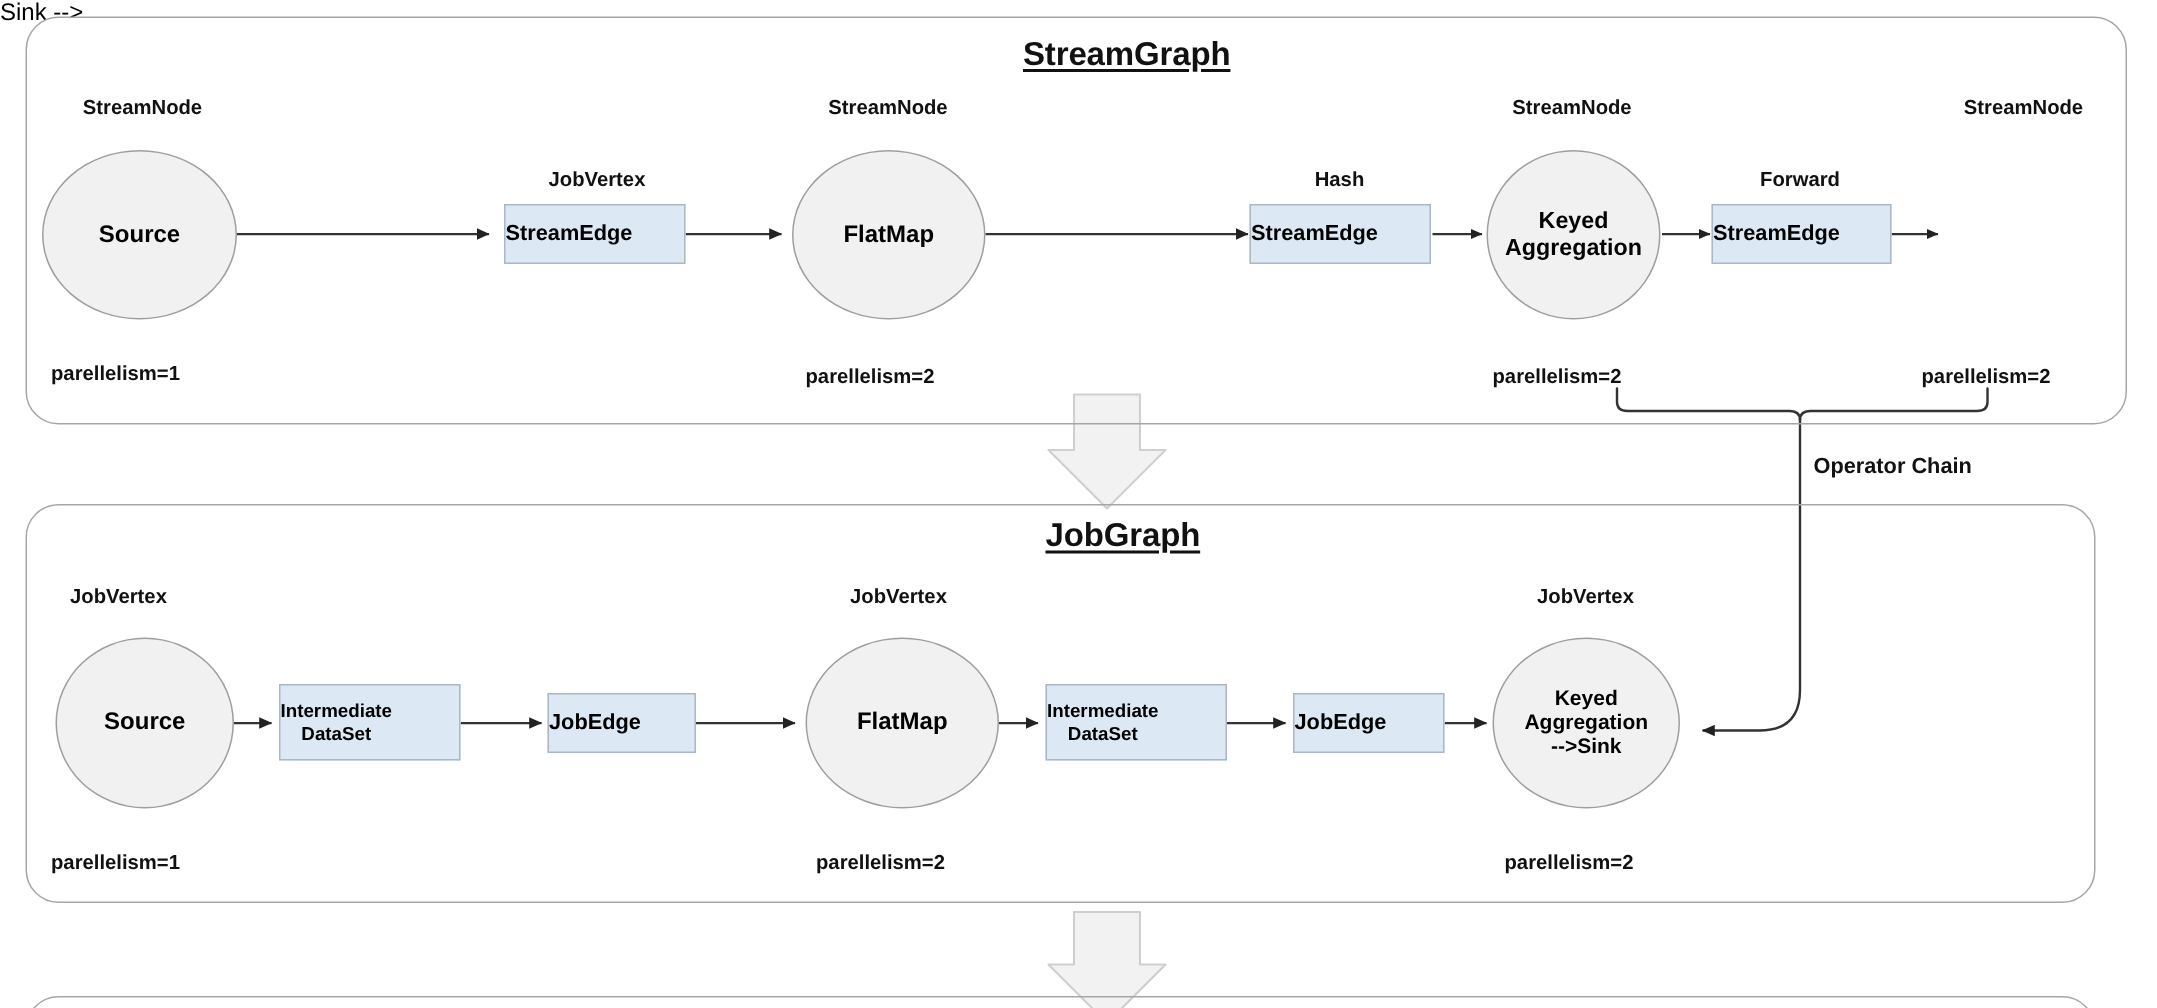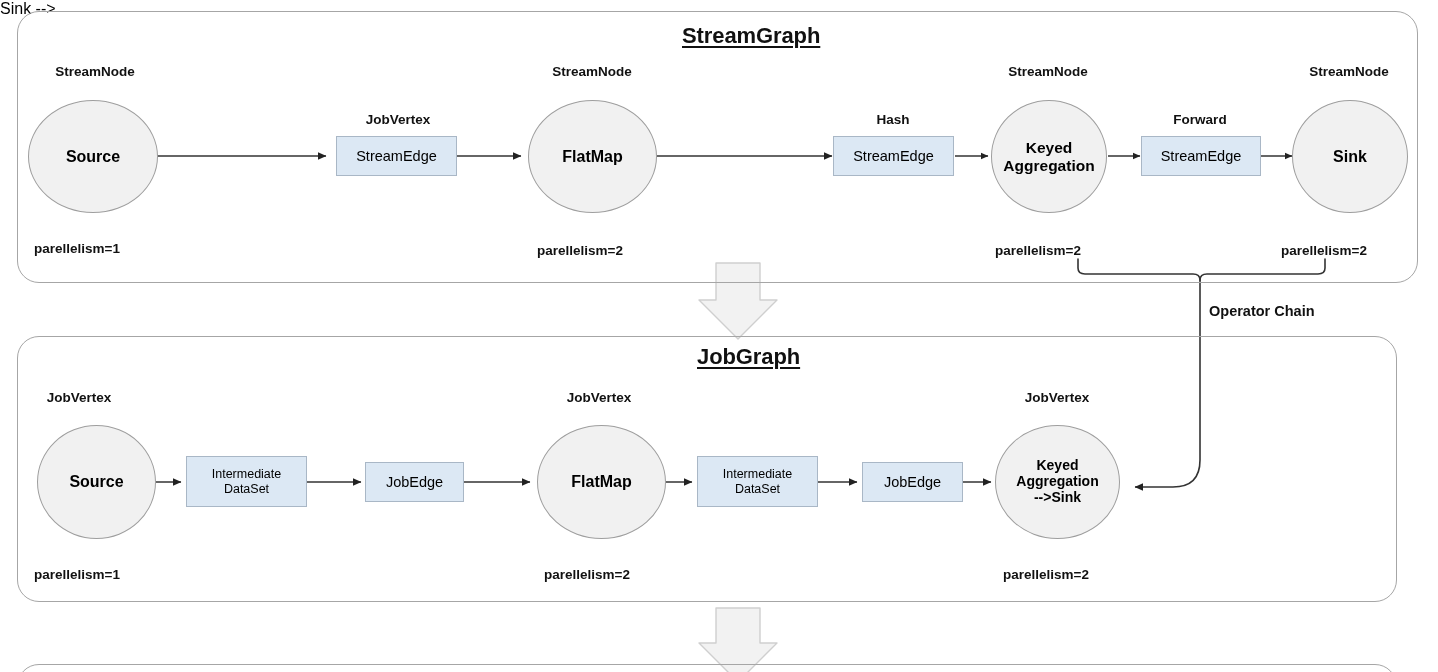--- a/index.html
+++ b/index.html
@@ -60,25 +60,25 @@
   }
   .node.big { font-size: 16px; }
   .node.med { font-size: 15.5px; }
   .node.small { font-size: 14px; }
   .boxnode {
     position: absolute;
     background: #dce8f4;
     border: 1.2px solid #a9b7c6;
     display: flex;
     align-items: center;
-    justify-content: center;
+    justify-content: flex-start;
     text-align: center;
     box-sizing: border-box;
     color: #000000;
-    font-weight: normal;
+    font-weight: bold;
     font-size: 14.5px;
     line-height: 1.15;
   }
   .boxnode.two-line { font-size: 12.5px; }
   .caption {
     position: absolute;
     font-size: 13.5px;
     font-weight: bold;
     color: #111111;
     white-space: nowrap;
@@ -184,23 +184,20 @@
   <div class="plabel" style="left:995px; top:243px;">parellelism=2</div>
 
   
   <div class="caption center" style="left:1200px; top:112px;">Forward</div>
   <div class="boxnode" style="left:1141px; top:136px; width:120px; height:40px;">
     <span>StreamEdge</span>
   </div>
 
   
   <div class="caption center" style="left:1349px; top:64px;">StreamNode</div>
-  <div class="node big" style="left:1292px; top:100px; width:116px; height:113px;">
-    <span>Sink</span>
-  </div>
   <div class="plabel" style="left:1281px; top:243px;">parellelism=2</div>
 
   
   <div class="annot" style="left:1209px; top:303px;">Operator Chain</div>
 
   
   <div class="panel" style="left:17px; top:336px; width:1380px; height:266px;"></div>
 
   <div class="panel-title" style="left:697px; top:332px;margin-top:12px;">JobGraph</div>
 

